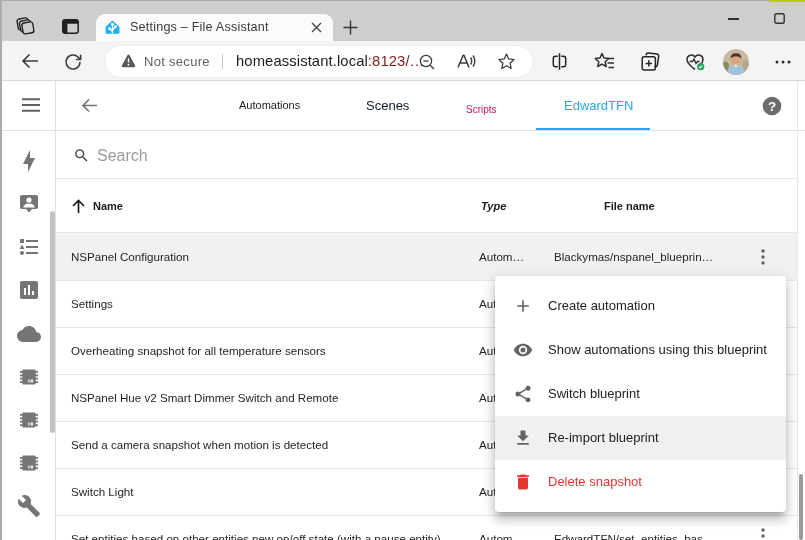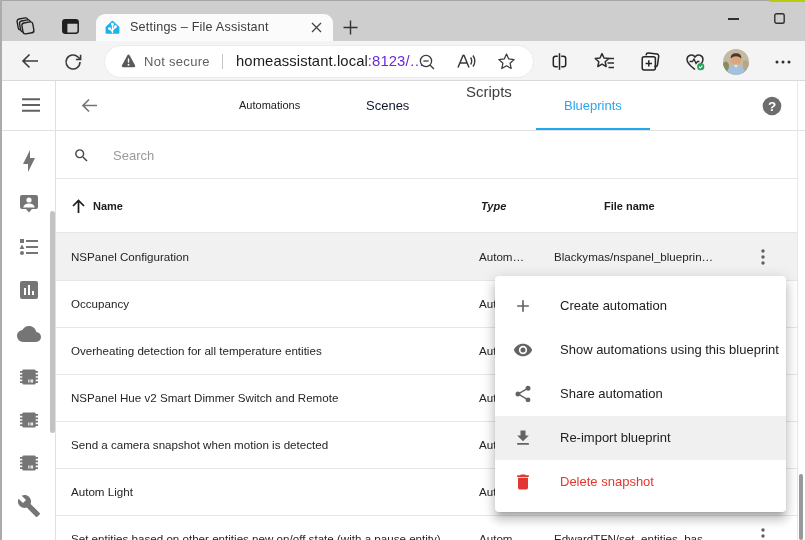--- a/index.html
+++ b/index.html
@@ -72,21 +72,21 @@
 
 <div class="abs" style="left:104px;top:45px;width:430px;height:33px;background:#fff;border:1px solid #ececec;border-radius:17px;"></div>
 
 <svg class="abs" style="left:121px;top:54px;" width="15" height="14" viewBox="0 0 15 14">
   <path d="M6.4 1.2 a1.3 1.3 0 0 1 2.2 0 L14 11.2 a1.3 1.3 0 0 1 -1.1 2 H2.1 a1.3 1.3 0 0 1 -1.1-2 Z" fill="#595959"></path>
   <rect x="6.8" y="4.2" width="1.4" height="4.6" rx="0.7" fill="#fff"></rect>
   <circle cx="7.5" cy="10.7" r="0.95" fill="#fff"></circle>
 </svg>
 <div class="abs" style="left:144px;top:45px;height:33px;line-height:33px;font-size:13px;letter-spacing:0.3px;color:#5f5f5f;">Not secure</div>
 <div class="abs" style="left:222px;top:54px;width:1px;height:15px;background:#c4c4c4;"></div>
-<div class="abs" style="left:236px;top:45px;height:33px;line-height:33px;font-size:14.8px;letter-spacing:0.1px;color:#1b1b1b;">homeassistant.local<span style="color:#6d28d9;">:8123/…</span></div>
+<div class="abs" style="left:236px;top:45px;height:33px;line-height:33px;font-size:14.8px;letter-spacing:0.1px;color:#1b1b1b;">homeassistant.local<span style="color:#7f1d1d;">:8123/…</span></div>
 
 <svg class="abs" style="left:419px;top:54px;" width="16" height="16" viewBox="0 0 16 16">
   <circle cx="7" cy="7" r="5.6" fill="none" stroke="#3a3a3a" stroke-width="1.3"></circle>
   <path d="M11.2 11.2 L15 15" stroke="#3a3a3a" stroke-width="1.3"></path>
   <path d="M4.4 7 H9.6" stroke="#3a3a3a" stroke-width="1.3"></path>
 </svg>
 
 <svg class="abs" style="left:457px;top:53px;" width="19" height="17" viewBox="0 0 19 17">
   <path d="M1 14.5 L6 2.5 a0.6 0.6 0 0 1 1.1 0 L12 14.5 M3 10 H10.5" stroke="#3a3a3a" stroke-width="1.5" fill="none"></path>
   <path d="M13.6 4.5 a6.5 6.5 0 0 1 0 7" stroke="#3a3a3a" stroke-width="1.4" fill="none"></path>
@@ -190,68 +190,68 @@
 <svg class="abs" style="left:17px;top:494px;" width="24" height="24" viewBox="0 0 24 24">
     <path d="M22.7,19L13.6,9.9C14.5,7.6 14,4.9 12.1,3C10.1,1 7.1,0.6 4.7,1.7L9,6L6,9L1.6,4.7C0.4,7.1 0.9,10.1 2.9,12.1C4.8,14 7.5,14.5 9.8,13.6L18.9,22.7C19.3,23.1 19.9,23.1 20.3,22.7L22.6,20.4C23.1,20 23.1,19.3 22.7,19Z" fill="#757575"></path>
   </svg>
 
 <svg class="abs" style="left:81px;top:97px;" width="17" height="17" viewBox="0 0 17 17">
   <path d="M16 8.5 H2 M8 2.5 L2 8.5 L8 14.5" stroke="#757575" stroke-width="1.7" fill="none"></path>
 </svg>
 <div class="abs" style="left:0;top:94px;width:805px;height:24px;"></div>
 <div class="abs" style="left:239px;top:95px;font-size:11px;line-height:21px;color:#212121;">Automations</div>
 <div class="abs" style="left:366px;top:95px;font-size:13px;line-height:21px;color:#0f172a;">Scenes</div>
-<div class="abs" style="left:466px;top:81px;font-size:15px;line-height:21px;color:#404040;">Scripts</div>
-<div class="abs" style="left:564px;top:95px;font-size:13px;line-height:21px;color:#2ba6e9;">Blueprints</div>
+<div class="abs" style="left:466px;top:99px;font-size:10px;line-height:21px;color:#be185d;">Scripts</div>
+<div class="abs" style="left:564px;top:95px;font-size:13px;line-height:21px;color:#2ba6e9;">EdwardTFN</div>
 <div class="abs" style="left:536px;top:128px;width:114px;height:2px;background:#20a7ec;"></div>
 <div class="abs" style="left:0;top:130px;width:805px;height:1px;background:#e1e1e1;"></div>
 
 <svg class="abs" style="left:762px;top:96px;" width="20" height="20" viewBox="0 0 20 20">
   <circle cx="10" cy="10" r="9.3" fill="#6d6d6d"></circle>
   <text x="10" y="14.8" text-anchor="middle" font-size="13.5" font-weight="bold" fill="#fff" font-family="Liberation Sans">?</text>
 </svg>
 
 <svg class="abs" style="left:73px;top:147px;" width="17" height="17" viewBox="0 0 24 24">
   <path d="M9.5,3A6.5,6.5 0 0,1 16,9.5C16,11.11 15.41,12.59 14.44,13.73L14.71,14H15.5L20.5,19L19,20.5L14,15.5V14.71L13.73,14.44C12.59,15.41 11.11,16 9.5,16A6.5,6.5 0 0,1 3,9.5A6.5,6.5 0 0,1 9.5,3M9.5,5C7,5 5,7 5,9.5C5,12 7,14 9.5,14C12,14 14,12 14,9.5C14,7 12,5 9.5,5Z" fill="#454545"></path>
 </svg>
-<div class="abs" style="left:97px;top:142px;height:27px;line-height:27px;font-size:13px;color:#9a9a9a;margin-left:16px;">Search</div>
+<div class="abs" style="left:97px;top:142px;height:27px;line-height:27px;font-size:16px;color:#9a9a9a;">Search</div>
 <div class="abs" style="left:56px;top:178px;width:741px;height:1px;background:#e6e6e6;"></div>
 
 <svg class="abs" style="left:71px;top:199px;" width="15" height="15" viewBox="0 0 15 15">
   <path d="M7.5 14 V1.5 M2 7 L7.5 1.5 L13 7" stroke="#1c1c1c" stroke-width="1.7" fill="none"></path>
 </svg>
 <div class="abs" style="left:93px;top:199px;font-size:11px;font-weight:bold;color:#1c1c1c;line-height:15px;">Name</div>
 <div class="abs" style="left:481px;top:199px;font-size:11px;font-weight:bold;color:#1c1c1c;line-height:15px;font-style:italic;">Type</div>
 <div class="abs" style="left:556px;top:199px;font-size:11px;font-weight:bold;color:#1c1c1c;line-height:15px;padding-left:48px;">File name</div>
 <div class="abs" style="left:56px;top:232px;width:741px;height:1px;background:#e6e6e6;"></div>
 
 <div id="rows"></div>
 <div class="abs" style="left:56px;top:233px;width:741px;height:47px;background:#f1f1f1;"></div>
 <div class="abs row" style="left:71px;top:233px;">NSPanel Configuration</div>
 <div class="abs row" style="left:479px;top:233px;">Autom…</div>
 <div class="abs row" style="left:554px;top:233px;">Blackymas/nspanel_blueprin…</div>
 <div class="abs" style="left:56px;top:280px;width:741px;height:1px;background:#e6e6e6;"></div>
 
-<div class="abs row" style="left:71px;top:280px;">Occupancy</div>
+<div class="abs row" style="left:71px;top:280px;">Settings</div>
 <div class="abs row" style="left:479px;top:280px;">Autom…</div>
 <div class="abs" style="left:56px;top:327px;width:741px;height:1px;background:#e6e6e6;"></div>
 
-<div class="abs row" style="left:71px;top:327px;">Overheating detection for all temperature entities</div>
+<div class="abs row" style="left:71px;top:327px;">Overheating snapshot for all temperature sensors</div>
 <div class="abs row" style="left:479px;top:327px;">Autom…</div>
 <div class="abs" style="left:56px;top:374px;width:741px;height:1px;background:#e6e6e6;"></div>
 
 <div class="abs row" style="left:71px;top:374px;">NSPanel Hue v2 Smart Dimmer Switch and Remote</div>
 <div class="abs row" style="left:479px;top:374px;">Autom…</div>
 <div class="abs" style="left:56px;top:421px;width:741px;height:1px;background:#e6e6e6;"></div>
 
 <div class="abs row" style="left:71px;top:421px;">Send a camera snapshot when motion is detected</div>
 <div class="abs row" style="left:479px;top:421px;">Autom…</div>
 <div class="abs" style="left:56px;top:468px;width:741px;height:1px;background:#e6e6e6;"></div>
 
-<div class="abs row" style="left:71px;top:468px;">Autom Light</div>
+<div class="abs row" style="left:71px;top:468px;">Switch Light</div>
 <div class="abs row" style="left:479px;top:468px;">Autom…</div>
 <div class="abs" style="left:56px;top:515px;width:741px;height:1px;background:#e6e6e6;"></div>
 
 <div class="abs row" style="left:71px;top:515px;">Set entities based on other entities new on/off state (with a pause entity)</div>
 <div class="abs row" style="left:479px;top:515px;">Autom…</div>
 <div class="abs row" style="left:554px;top:515px;">EdwardTFN/set_entities_bas…</div>
 
 <style>
   .row { height:47px; line-height:47px; font-size:11.6px; color:#252525; white-space:nowrap; }
 </style>
@@ -279,27 +279,27 @@
 <div class="abs menuitem" style="left:548px;top:284px;">Create automation</div>
 
 <svg class="abs" style="left:513px;top:340px;" width="20" height="20" viewBox="0 0 24 24">
     <path d="M12,9A3,3 0 0,0 9,12A3,3 0 0,0 12,15A3,3 0 0,0 15,12A3,3 0 0,0 12,9M12,17A5,5 0 0,1 7,12A5,5 0 0,1 12,7A5,5 0 0,1 17,12A5,5 0 0,1 12,17M12,4.5C7,4.5 2.73,7.61 1,12C2.73,16.39 7,19.5 12,19.5C17,19.5 21.27,16.39 23,12C21.27,7.61 17,4.5 12,4.5Z" fill="#636363"></path>
   </svg>
 <div class="abs menuitem" style="left:548px;top:328px;">Show automations using this blueprint</div>
 
 <svg class="abs" style="left:513px;top:384px;" width="20" height="20" viewBox="0 0 24 24">
     <path d="M18,16.08C17.24,16.08 16.56,16.38 16.04,16.85L8.91,12.7C8.96,12.47 9,12.24 9,12C9,11.76 8.96,11.53 8.91,11.3L15.96,7.19C16.5,7.69 17.21,8 18,8A3,3 0 0,0 21,5A3,3 0 0,0 18,2A3,3 0 0,0 15,5C15,5.24 15.04,5.47 15.09,5.7L8.04,9.81C7.5,9.31 6.79,9 6,9A3,3 0 0,0 3,12A3,3 0 0,0 6,15C6.79,15 7.5,14.69 8.04,14.19L15.16,18.34C15.11,18.55 15.08,18.77 15.08,19C15.08,20.61 16.39,21.91 18,21.91C19.61,21.91 20.92,20.61 20.92,19A2.92,2.92 0 0,0 18,16.08Z" fill="#636363"></path>
   </svg>
-<div class="abs menuitem" style="left:548px;top:372px;">Share automation</div>
+<div class="abs menuitem" style="left:548px;top:372px;">Switch blueprint</div>
 
 <svg class="abs" style="left:513px;top:428px;" width="20" height="20" viewBox="0 0 24 24">
     <path d="M5,20H19V18H5M19,9H15V3H9V9H5L12,16L19,9Z" fill="#636363"></path>
   </svg>
 <div class="abs menuitem" style="left:548px;top:416px;">Re-import blueprint</div>
 
 <svg class="abs" style="left:513px;top:472px;" width="20" height="20" viewBox="0 0 24 24">
     <path d="M19,4H15.5L14.5,3H9.5L8.5,4H5V6H19M6,19A2,2 0 0,0 8,21H16A2,2 0 0,0 18,19V7H6V19Z" fill="#e23731"></path>
   </svg>
 <div class="abs menuitem" style="left:548px;top:460px;color:#e23731;">Delete snapshot</div>
 
 <style>
-  .menuitem { height:44px; line-height:44px; font-size:13px; color:#212121; white-space:nowrap;margin-left:12px; }
+  .menuitem { height:44px; line-height:44px; font-size:13px; color:#212121; white-space:nowrap; }
 </style>
 
 </body></html>

